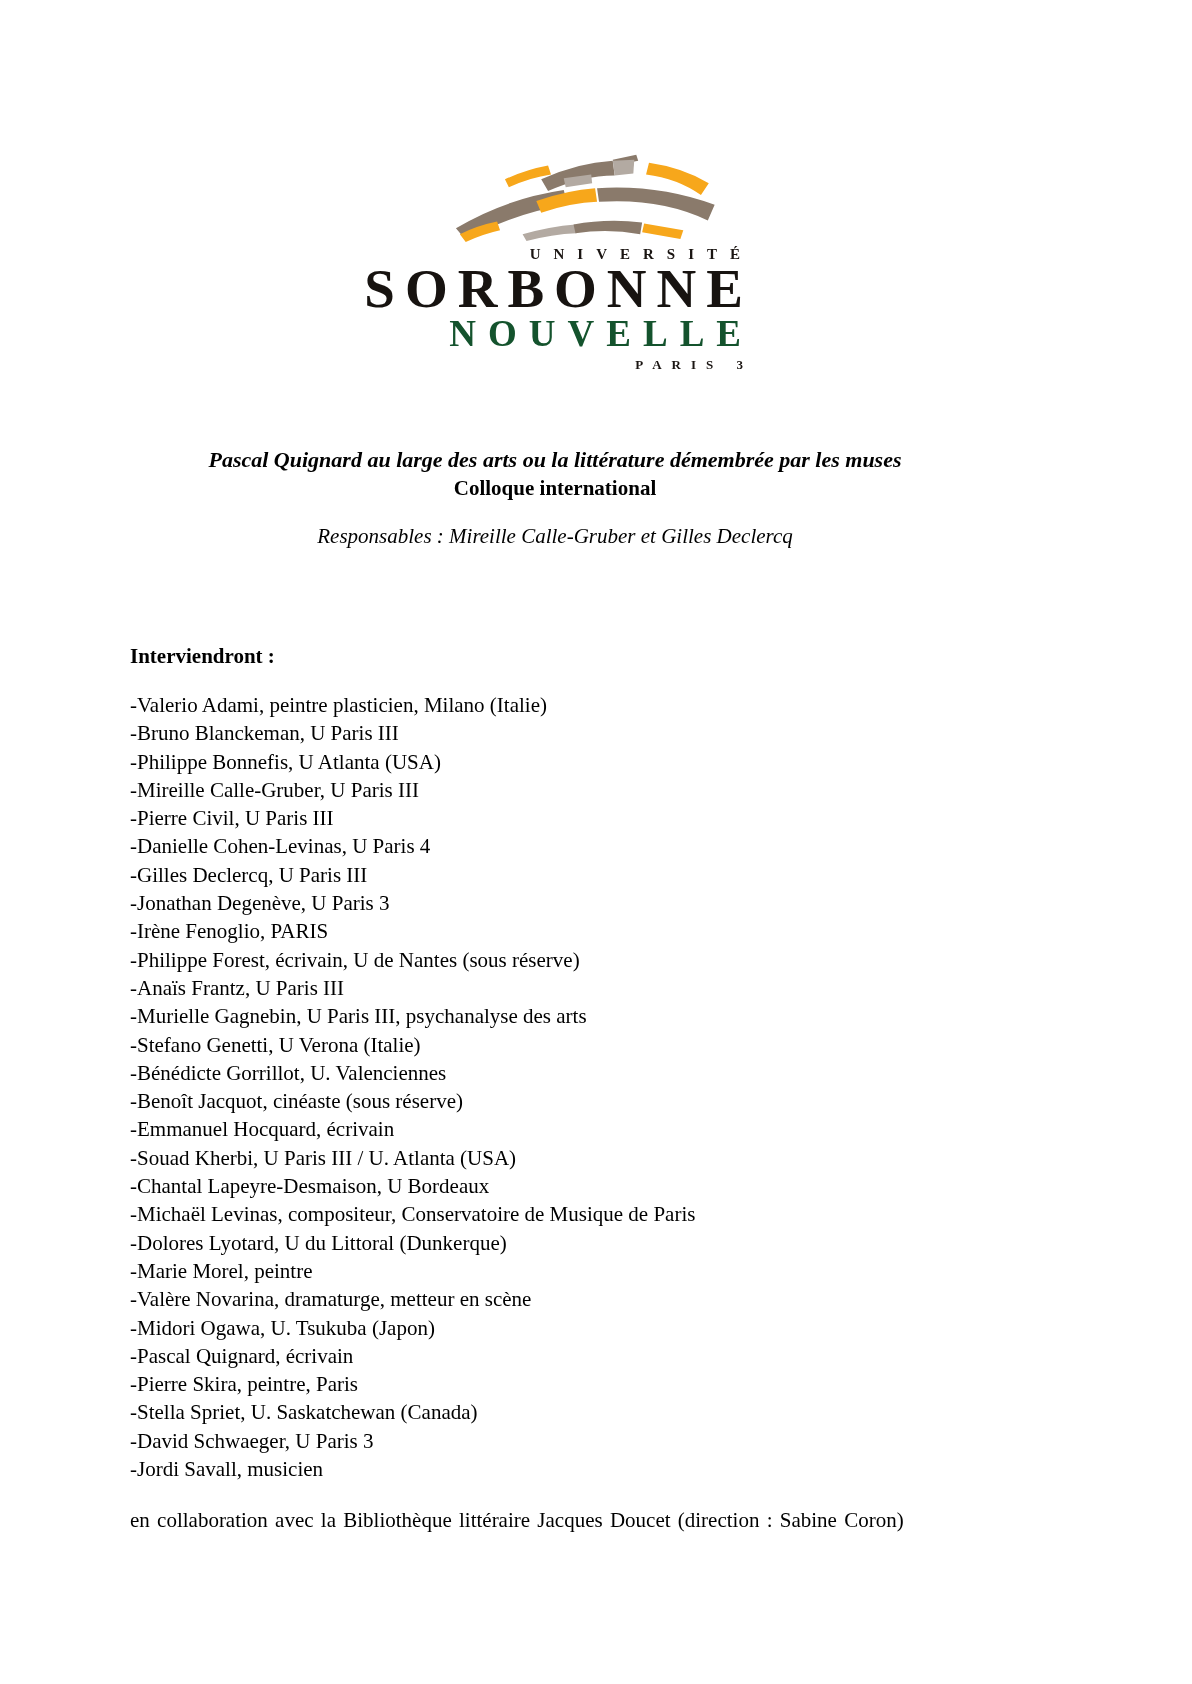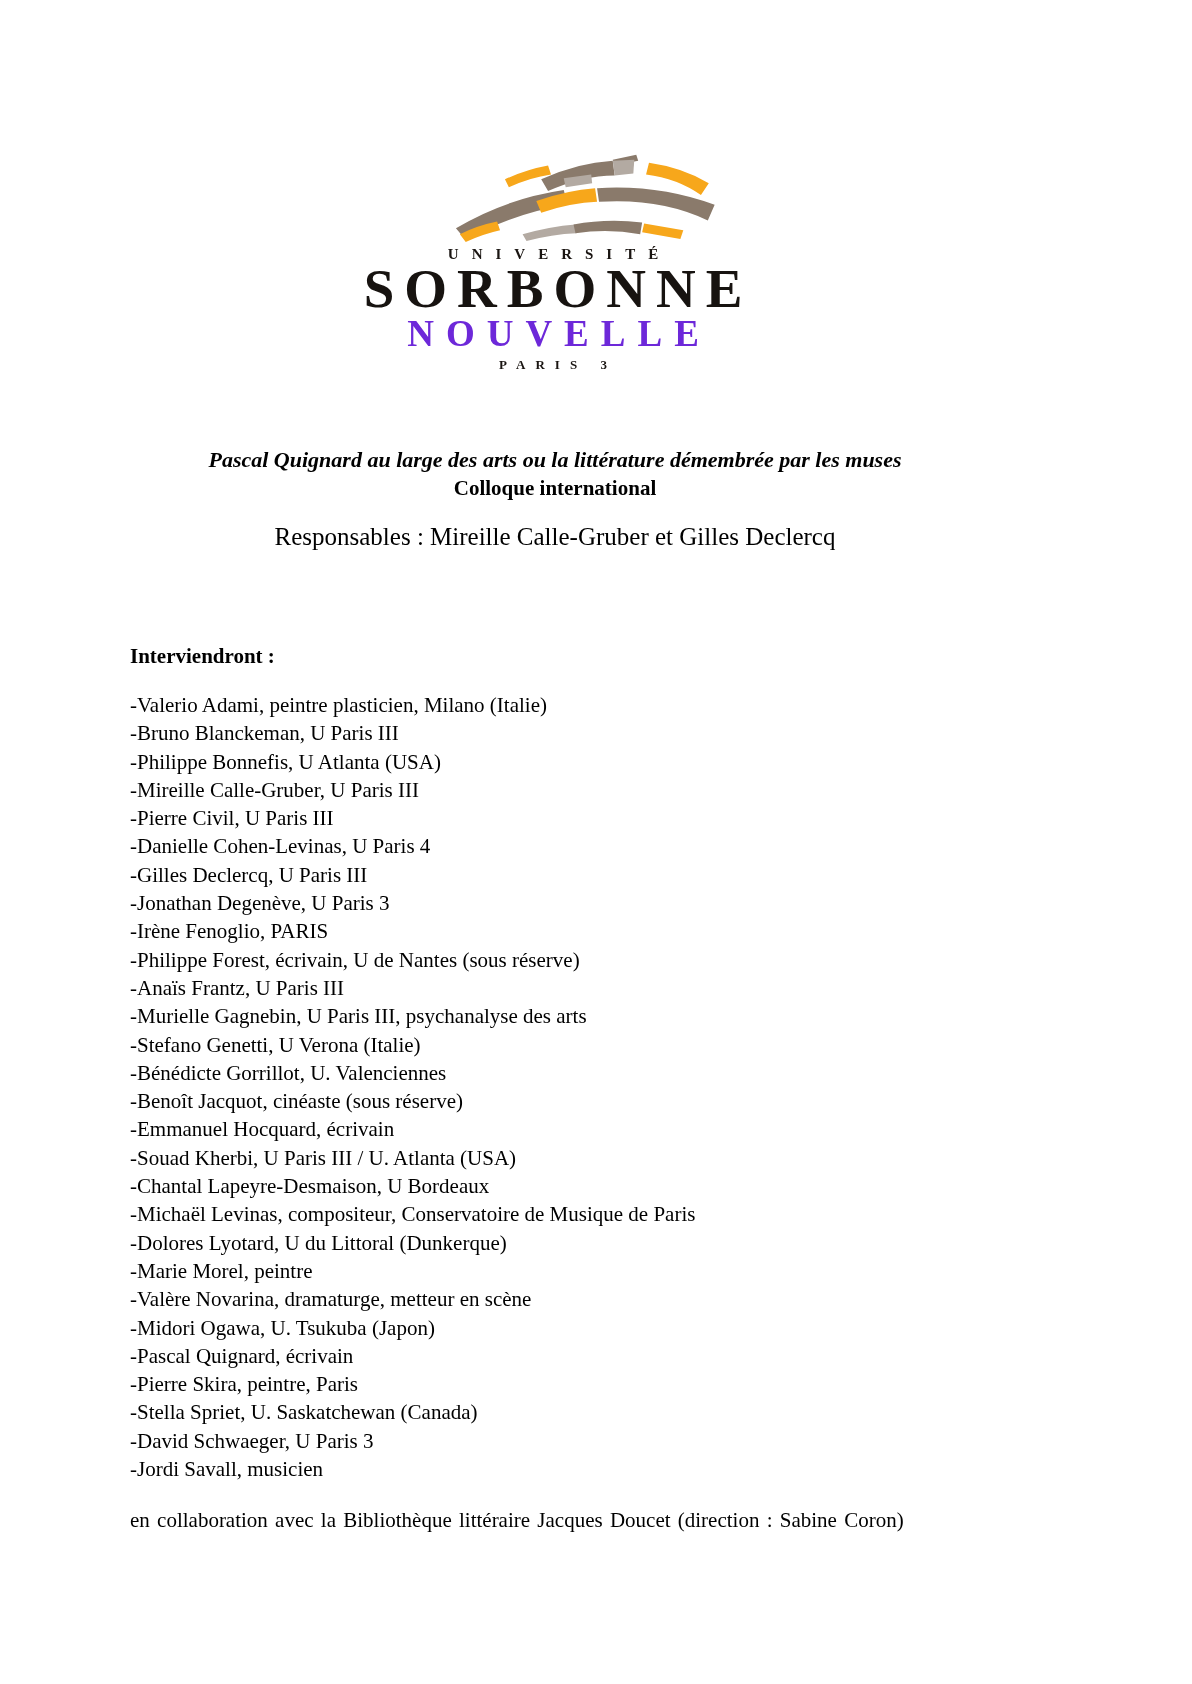--- a/index.html
+++ b/index.html
@@ -14,21 +14,21 @@
     margin: 0 auto;
     background: #ffffff;
     overflow: hidden;
     font-family: "Liberation Serif", serif;
     color: #000000;
   }
   
   .logo {
     width: 400px;
     margin: 146px 0 0 353px;
-    text-align: center;
+    text-align: right;
   }
   .logo-swoosh {
     display: block;
     margin-left: 92px;
     width: 310px;
     height: 98px;
   }
   .logo-universite {
     font-size: 15px;
     font-weight: bold;
@@ -45,21 +45,21 @@
     line-height: 52px;
     color: #171310;
     text-indent: 10px;
     white-space: nowrap;
   }
   .logo-nouvelle {
     font-size: 37px;
     font-weight: bold;
     letter-spacing: 12px;
     line-height: 38px;
-    color: #6d28d9;
+    color: #14532d;
     text-indent: 12px;
     white-space: nowrap;
   }
   .logo-paris {
     font-size: 13px;
     font-weight: bold;
     letter-spacing: 10px;
     color: #1a1512;
     margin-top: 4px;
     text-indent: 10px;
@@ -79,22 +79,23 @@
     font-style: italic;
   }
   .doc-subtitle {
     margin: 0;
     font-size: 21px;
     line-height: 29px;
     font-weight: bold;
   }
   .doc-organizers {
     margin: 19px 0 0 0;
-    font-size: 25px;
+    font-size: 21px;
     line-height: 29px;
+    font-style: italic;
   }
   
   .list-heading {
     margin: 91px 0 0 130px;
     font-size: 21px;
     line-height: 28px;
     font-weight: bold;
   }
   .participant-list {
     list-style: none;

